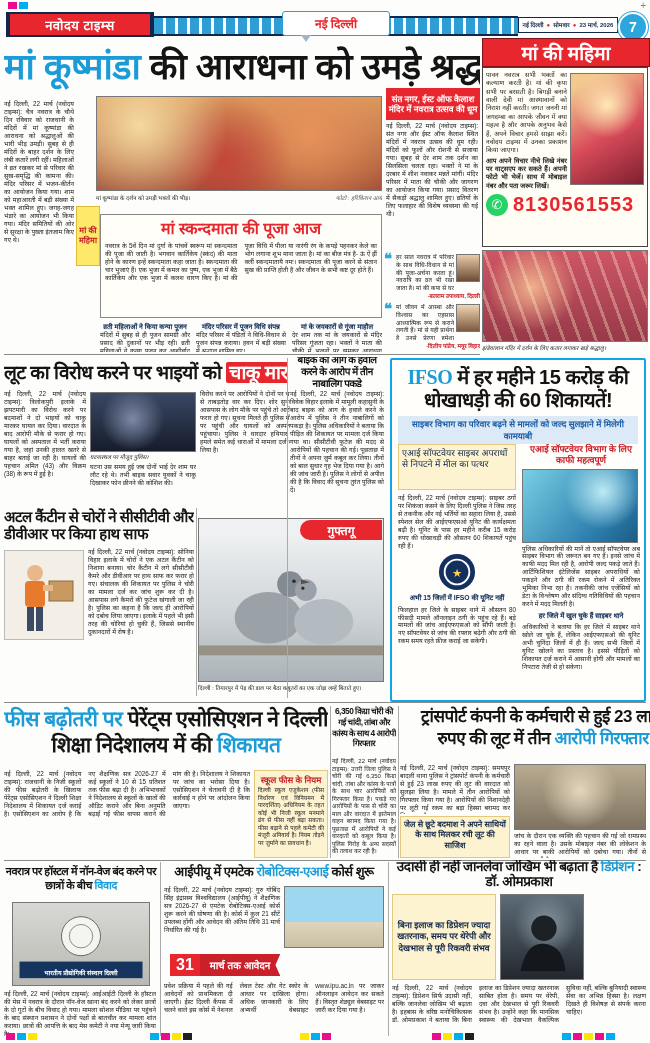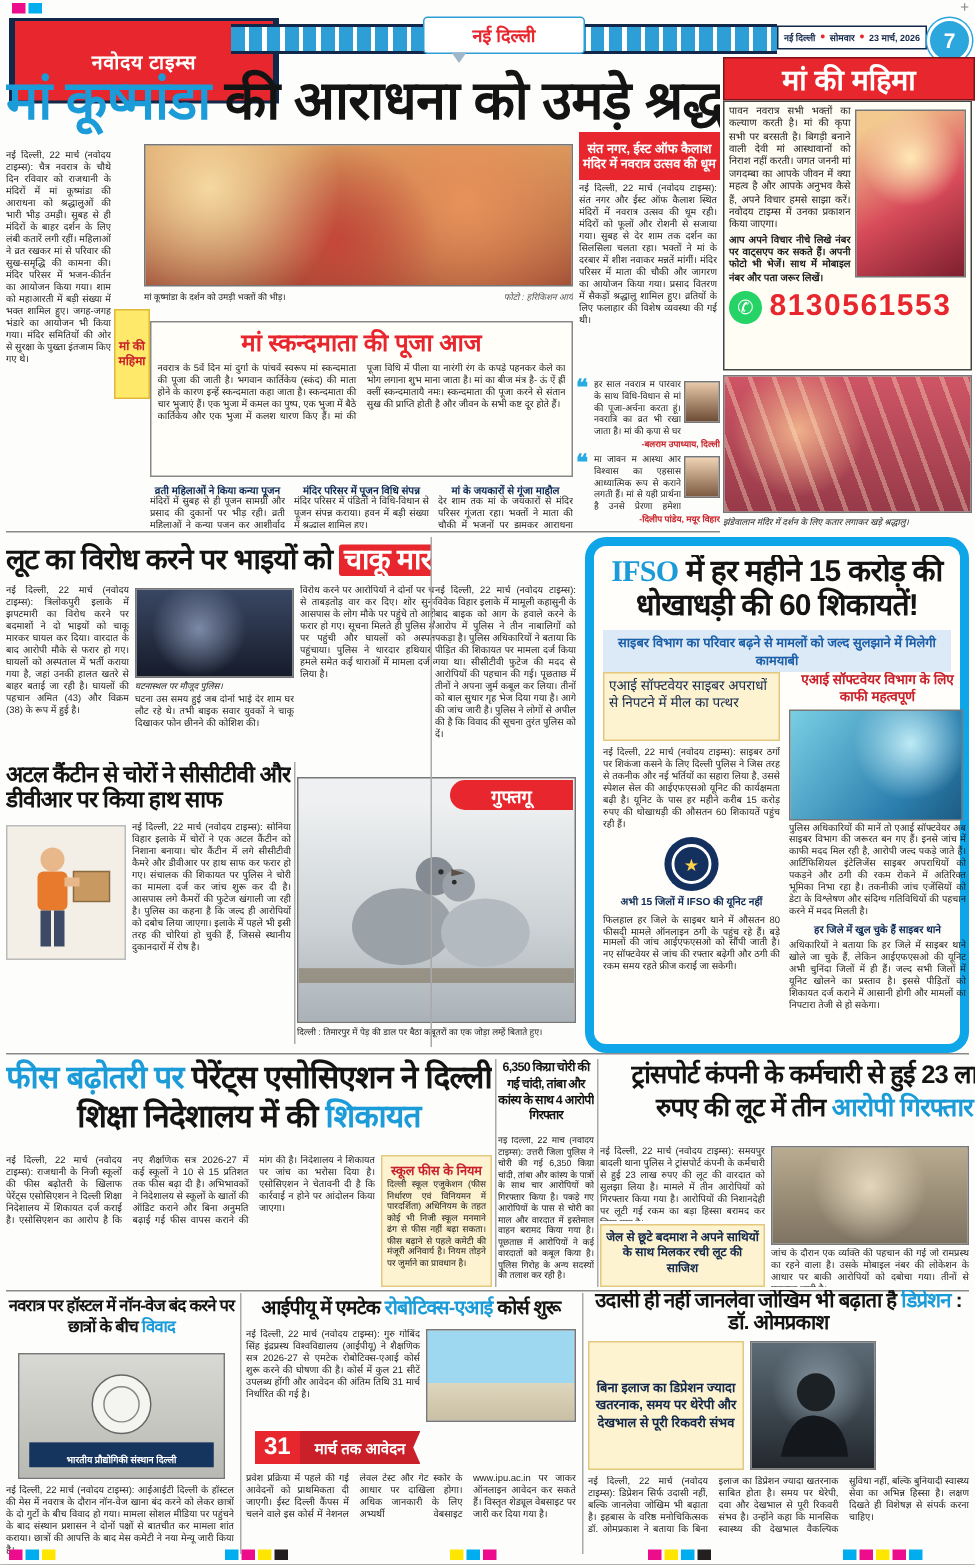--- a/index.html
+++ b/index.html
@@ -41,21 +41,21 @@
 <div class="page">
 
   <div class="abs" style="left:8px;top:2px;">
     <div class="cm">
         <span style="background:#ec0c8c"></span>
         <span style="background:#00adee"></span>
       </div>
   </div>
   <div class="abs" style="right:4px;top:0;color:#888;font-size:10px;">+</div>
 
-  <div class="abs" style="left:6px;top:12px;width:148px;height:25px;background:#12284b;padding:16px;">
+  <div class="abs" style="left:6px;top:12px;width:148px;height:25px;background:#12284b;padding:0;">
     <div style="position:absolute;left:4px;top:2px;right:4px;bottom:2px;background:#e8262d;display:flex;align-items:center;justify-content:center;">
       <span style="color:#fff;font-weight:800;font-size:13px;letter-spacing:.5px;">नवोदय टाइम्स</span>
     </div>
   </div>
   <div class="abs" style="left:154px;top:16px;width:364px;height:16px;border-top:2px solid #12284b;border-bottom:2px solid #12284b;background:repeating-linear-gradient(90deg,#2d9fd6 0 9px,#ffffff 9px 12px);"></div>
   <div class="abs" style="left:282px;top:11px;width:106px;height:23px;background:#fff;border:1.5px solid #2d9fd6;border-radius:3px;display:flex;align-items:center;justify-content:center;">
     <span style="color:#e8262d;font-weight:800;font-size:12px;">नई दिल्ली</span>
     <div style="position:absolute;left:18px;bottom:-7px;width:0;height:0;border-left:5px solid transparent;border-right:5px solid transparent;border-top:7px solid #9fb6c9;"></div>
   </div>
   <div class="abs" style="left:518px;top:17px;width:98px;height:14px;border:1px solid #12284b;background:#fff;display:flex;align-items:center;justify-content:center;gap:3px;font-size:6px;color:#12284b;font-weight:bold;">
@@ -176,23 +176,24 @@
       <circle cx="96" cy="63" r="1.8" fill="#2b2b2b"></circle>
       <circle cx="105" cy="70" r="1.6" fill="#2b2b2b"></circle>
       <polygon points="103,66 112,64 103,61" fill="#5b5148"></polygon>
     </svg>
   </div>
   <div class="abs redbox-head" style="left:300px;top:520px;width:82px;height:20px;font-size:12px;border-radius:10px 0 0 10px;">
     <span>गुफ्तगू</span>
   </div>
   <div class="abs caption clip" style="left:198px;top:684px;width:186px;height:10px;">दिल्ली : तिमारपुर में पेड़ की डाल पर बैठा कबूतरों का एक जोड़ा लम्हें बिताते हुए।</div>
 
+  <div class="abs big-head clip" style="left:290px;top:357px;width:94px;height:30px;font-size:10px;line-height:1.2;text-align:center;display:flex;align-items:center;">बाइक को आग के हवाले करने के आरोप में तीन नाबालिग पकड़े</div>
   <div class="abs body-txt clip" style="left:290px;top:390px;width:0;height:0;"></div>
 
-  <div class="abs" style="left:390px;top:358px;width:256px;height:344px;border:6px solid #0ea5e9;border-radius:14px;background:#fffefb;box-sizing:border-box;">
+  <div class="abs" style="left:390px;top:358px;width:256px;height:344px;border:2px solid #0ea5e9;border-radius:2px;background:#fffefb;box-sizing:border-box;">
     <div class="big-head clip" style="margin:6px 6px 2px;font-size:20px;line-height:1.15;text-align:center;height:48px;">
       <span class="accent" style="font-family:'Liberation Serif',serif;">IFSO</span><span> में हर महीने 15 करोड़ की धोखाधड़ी की 60 शिकायतें!</span>
     </div>
     <div style="margin:2px 6px;background:#dce9f7;color:#1b5fa8;font-weight:800;font-size:8.6px;text-align:center;padding:2px 0;">साइबर विभाग का परिवार बढ़ने से मामलों को जल्द सुलझाने में मिलेगी कामयाबी</div>
 
     <div class="abs yellowbox clip" style="left:6px;top:84px;width:118px;height:46px;">
       <div style="color:#12284b;font-weight:400;font-size:9px;text-align:left;line-height:1.25;">एआई सॉफ्टवेयर साइबर अपराधों से निपटने में मील का पत्थर</div>
     </div>
     <div class="abs body-txt clip" style="left:6px;top:134px;width:118px;height:200px;">
       <span>नई दिल्ली, 22 मार्च (नवोदय टाइम्स): साइबर ठगों पर शिकंजा कसने के लिए दिल्ली पुलिस ने जिस तरह से तकनीक और नई भर्तियों का सहारा लिया है, उससे स्पेशल सेल की आईएफएसओ यूनिट की कार्यक्षमता बढ़ी है। यूनिट के पास हर महीने करीब 15 करोड़ रुपए की धोखाधड़ी की औसतन 60 शिकायतें पहुंच रही हैं।</span>

